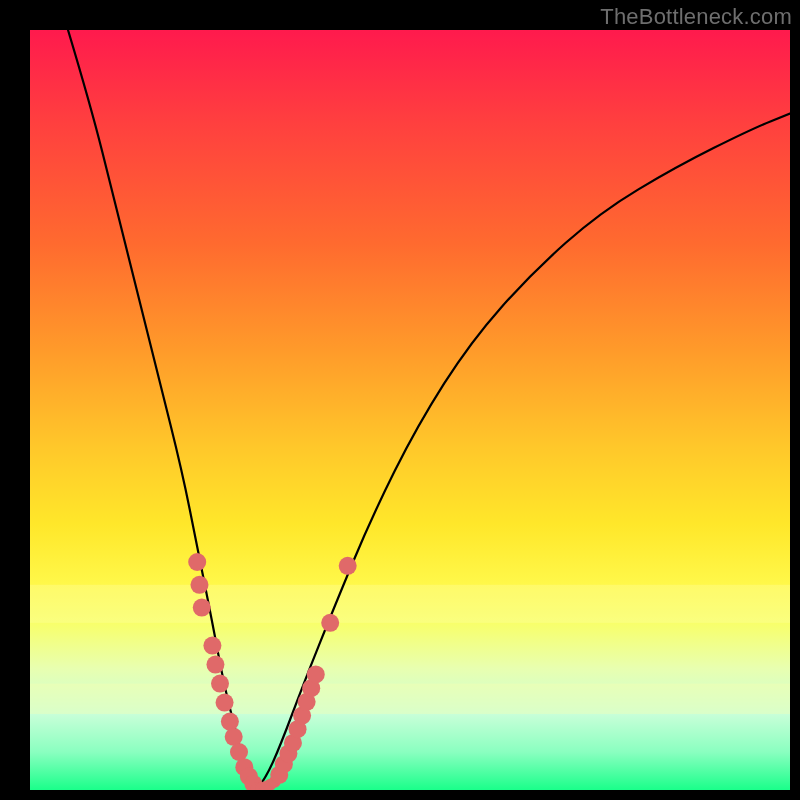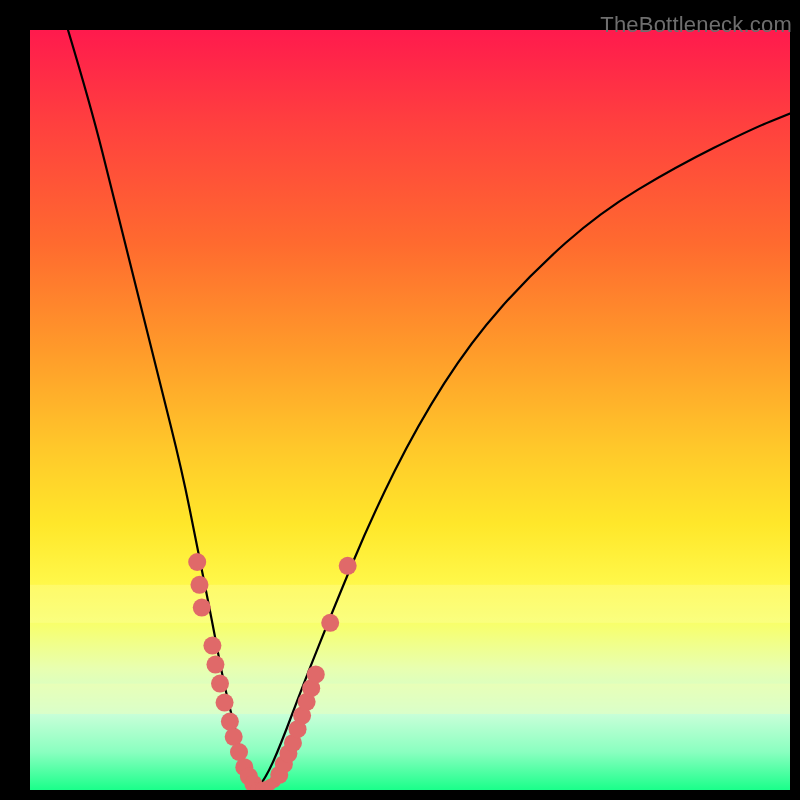--- a/index.html
+++ b/index.html
@@ -34,21 +34,21 @@
       #fff84a 73%,
       #f8ff6a 78%,
       #e8ffb0 84%,
       #c8ffd8 90%,
       #8affc0 95%,
       #1aff8a 100%
     );
   }
   .watermark {
     position: absolute;
-    top: 12px;
+    top: 4px;
     right: 8px;
     color: #6e6e6e;
     font-size: 22px;
     letter-spacing: 0.2px;
     user-select: none;
   }
   svg.curves {
     position: absolute;
     left: 0;
     top: 0;

